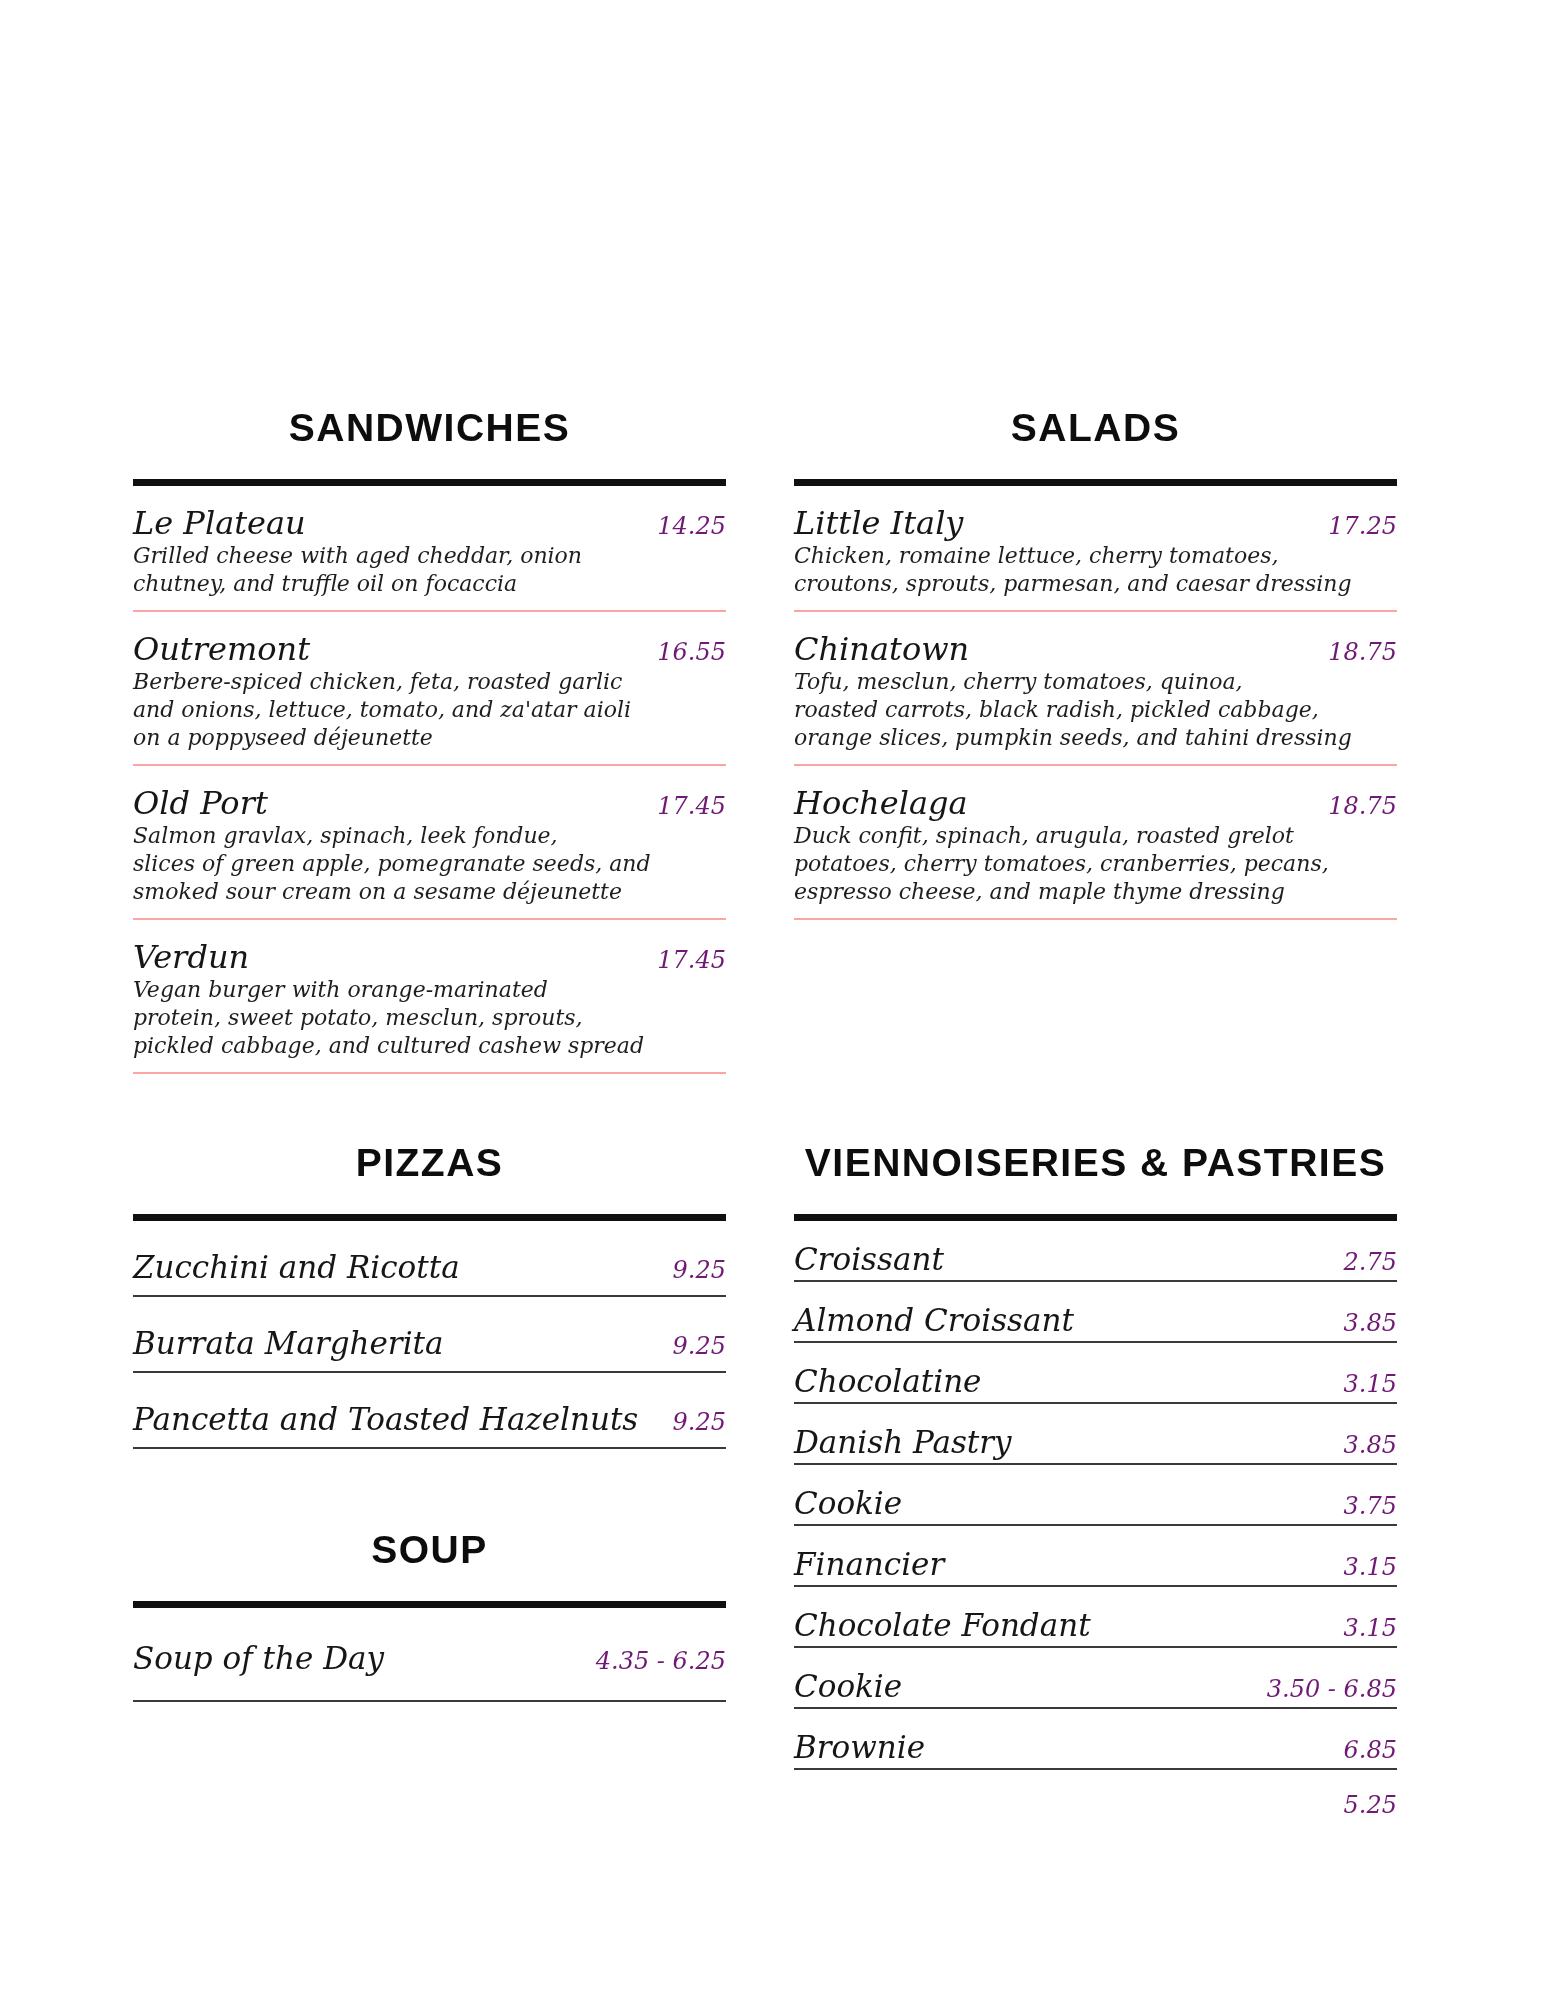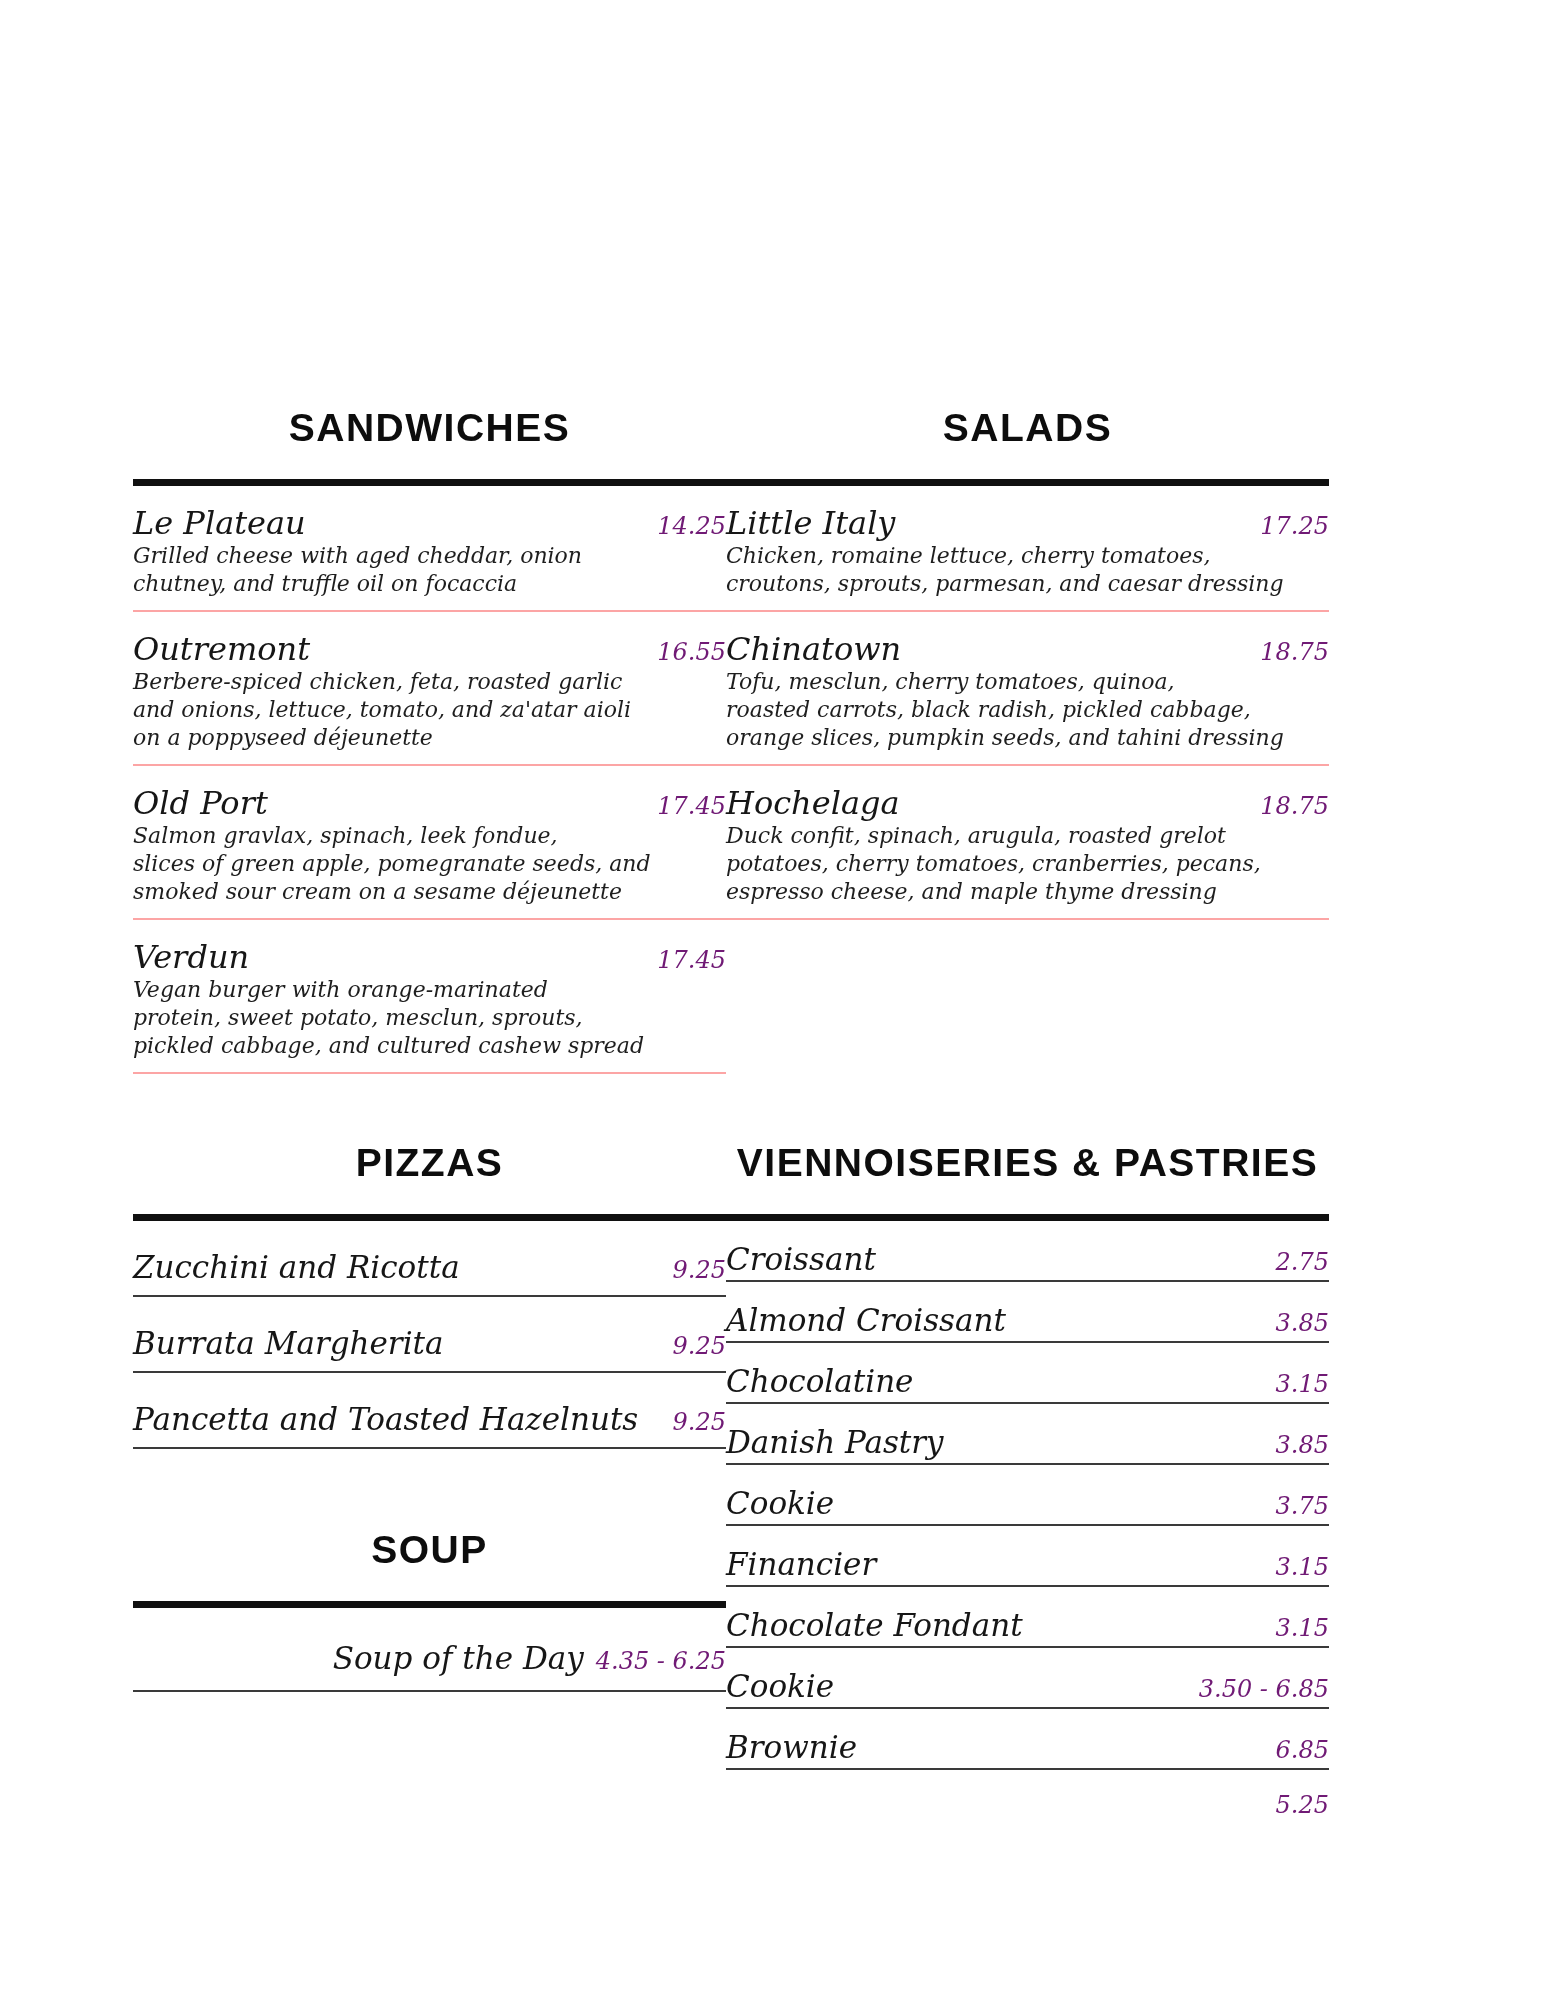--- a/index.html
+++ b/index.html
@@ -13,20 +13,21 @@
     font-family: "DejaVu Serif", serif;
     color: #1a1a1a;
     overflow: hidden;
   }
   .page {
     box-sizing: border-box;
     width: 1545px;
     height: 2000px;
     padding: 405px 0 0 133px;
     display: flex;
+    gap: 68px;
   }
   .col { display: block; }
   .col-left  { width: 593px; }
   .col-right { width: 603px; }
 
   .section-title {
     font-family: "Liberation Sans", sans-serif;
     font-weight: 700;
     font-size: 39px;
     letter-spacing: 1.5px;
@@ -83,21 +84,21 @@
     margin-top: 16px;
   }
   .row-item .item-name { font-size: 31px; line-height: 36px; }
   .row-item .item-price { font-size: 24px; }
   .rows-tight .row-item { padding: 5px 0 4px 0; }
   .rows-tight .row-item .item-name { font-size: 31px; line-height: 34px; }
   .row-item.no-rule { border-bottom: none; justify-content: flex-end; }
 
   .section-pizzas   { margin-top: 66px; }
   .section-soup     { margin-top: 78px; }
-  .section-soup .row-item { padding: 16px 0 14px 0; justify-content: flex-end; }
+  .section-soup .row-item { padding: 16px 0 24px 0; }
   .section-pastries { margin-top: 220px; }
 </style>
 </head>
 <body>
 
 <div class="page">
 
   <div class="col col-left">
 
     <section class="section-sandwiches">

